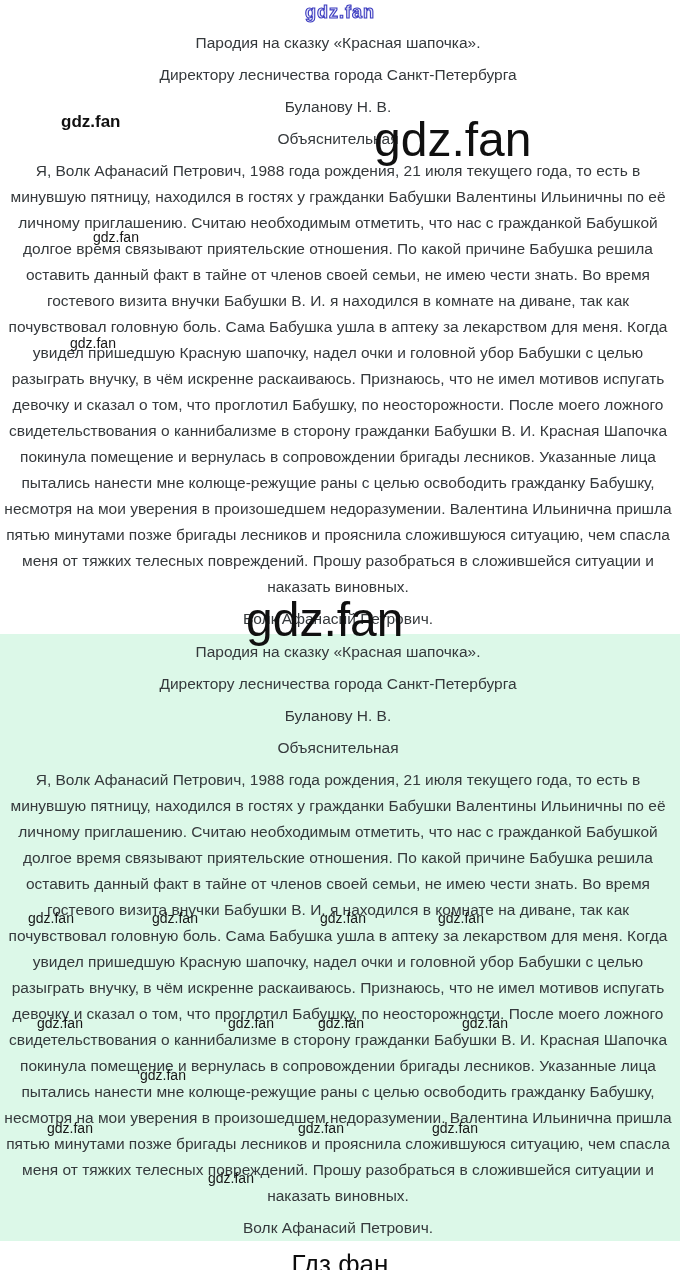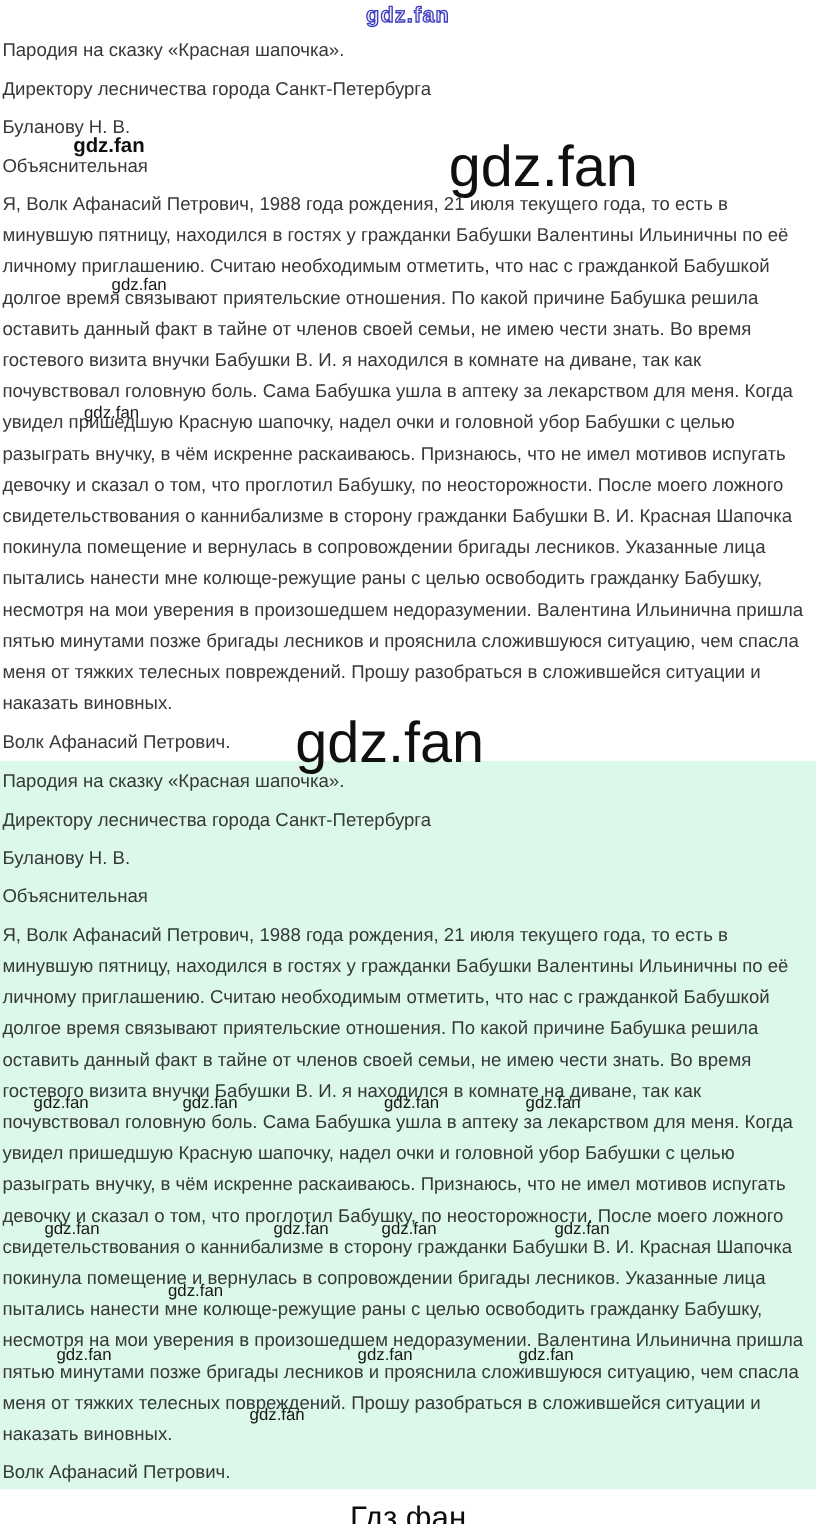--- a/index.html
+++ b/index.html
@@ -14,21 +14,21 @@
   body{
     width:680px;height:1270px;overflow:hidden;position:relative;
     font-family:"Liberation Sans","DejaVu Sans",sans-serif;
     color:var(--text);
   }
   .page{position:relative;width:680px;height:1270px;background:var(--page_bg);}
 
   
   .doc-section{padding:0 6px 0 2px;}
   .doc-section p{
-    font-size:15.5px;line-height:26px;margin:0 0 6px 0;color:var(--text);
+    font-size:15.5px;line-height:26px;margin:0 0 6px 0;color:var(--text);text-align:center;
   }
   .section-original{min-height:634px;padding-top:30px;background:var(--page_bg);}
   .section-answer{min-height:602px;padding-top:5px;background:var(--answer_bg);}
   .doc-body{text-align:left;}
 
   
   .site-footer{
     height:34px;background:var(--page_bg);
     display:flex;align-items:center;justify-content:center;
   }

